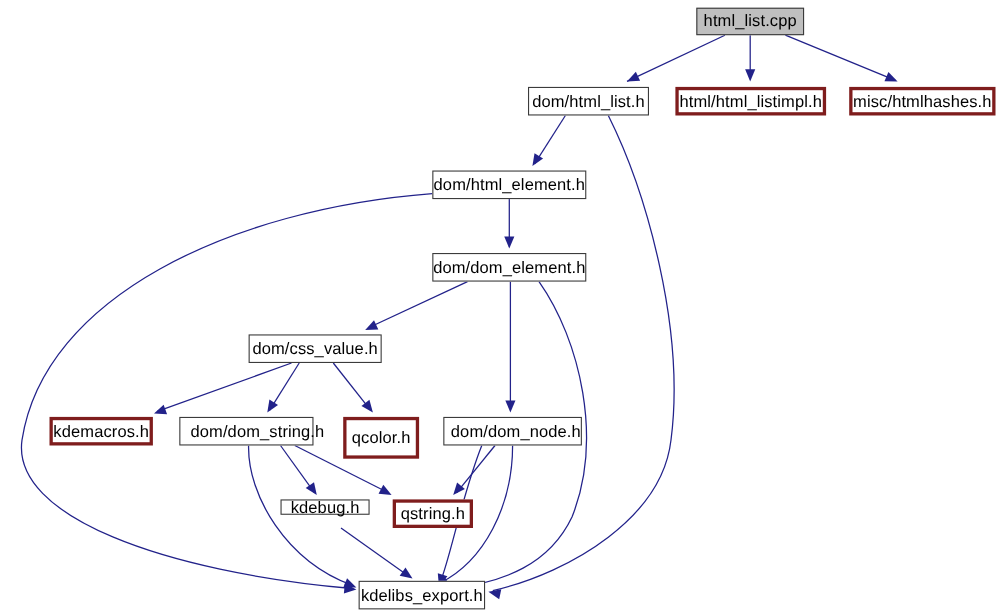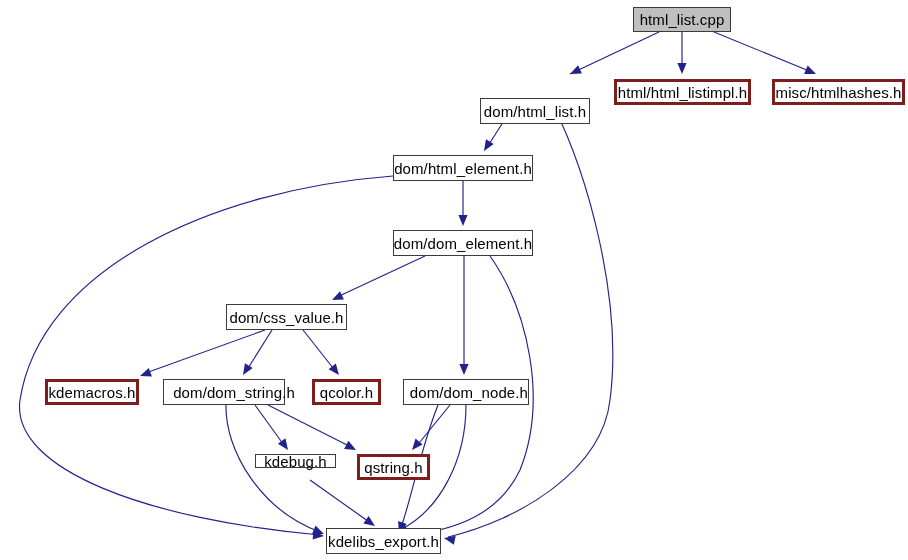--- a/index.html
+++ b/index.html
@@ -104,21 +104,21 @@
         <polygon points="0,0 -11,-4.6 -11,4.6" fill="#22228a" transform="translate(399,533) rotate(108)"></polygon>
         <polygon points="0,0 -11,-4.6 -11,4.6" fill="#22228a" transform="translate(396,532) rotate(150)"></polygon>
         <polygon points="0,0 -11,-4.6 -11,4.6" fill="#22228a" transform="translate(375,526) rotate(35)"></polygon>
       </g>
   </svg>
 
   <div id="nodes-layer">
       <div class="gnode root" style="left: 633px; top: 7px; width: 98px; height: 25px;">
         <span class="gnode-label">html_list.cpp</span>
       </div>
-      <div class="gnode dark" style="left: 480px; top: 79px; width: 110px; height: 26px; margin-top: 19px;">
+      <div class="gnode dark" style="left: 480px; top: 79px; width: 110px; height: 26px;">
         <span class="gnode-label">dom/html_list.h</span>
       </div>
       <div class="gnode light" style="left: 614px; top: 79px; width: 137px; height: 26px;">
         <span class="gnode-label">html/html_listimpl.h</span>
       </div>
       <div class="gnode light" style="left: 772px; top: 79px; width: 133px; height: 26px;">
         <span class="gnode-label">misc/htmlhashes.h</span>
       </div>
       <div class="gnode dark" style="left: 393px; top: 155px; width: 140px; height: 26px;">
         <span class="gnode-label">dom/html_element.h</span>
@@ -128,21 +128,21 @@
       </div>
       <div class="gnode dark" style="left: 226px; top: 304px; width: 121px; height: 26px;">
         <span class="gnode-label">dom/css_value.h</span>
       </div>
       <div class="gnode light" style="left: 45px; top: 379px; width: 94px; height: 26px;">
         <span class="gnode-label">kdemacros.h</span>
       </div>
       <div class="gnode dark" style="left: 163px; top: 379px; width: 122px; height: 26px; padding-left: 20px;">
         <span class="gnode-label">dom/dom_string.h</span>
       </div>
-      <div class="gnode light" style="left: 312px; top: 379px; width: 69px; height: 26px; text-align: right;">
+      <div class="gnode light" style="left: 312px; top: 379px; width: 69px; height: 38px; text-align: right;">
         <span class="gnode-label">qcolor.h</span>
       </div>
       <div class="gnode dark" style="left: 403px; top: 379px; width: 126px; height: 26px; justify-content: flex-end;">
         <span class="gnode-label">dom/dom_node.h</span>
       </div>
       <div class="gnode dark" style="left: 255px; top: 454px; width: 81px; height: 14px;">
         <span class="gnode-label">kdebug.h</span>
       </div>
       <div class="gnode light" style="left: 357px; top: 454px; width: 73px; height: 26px;">
         <span class="gnode-label">qstring.h</span>

